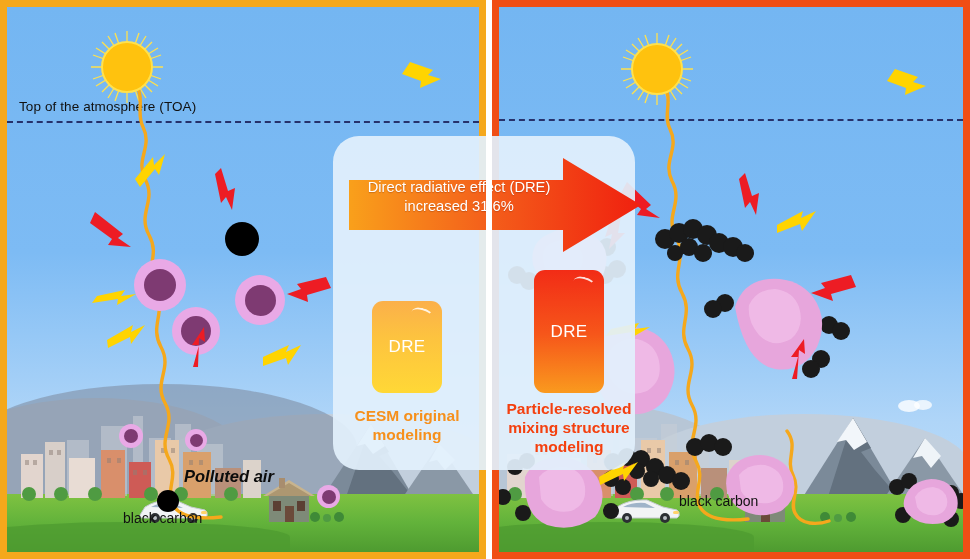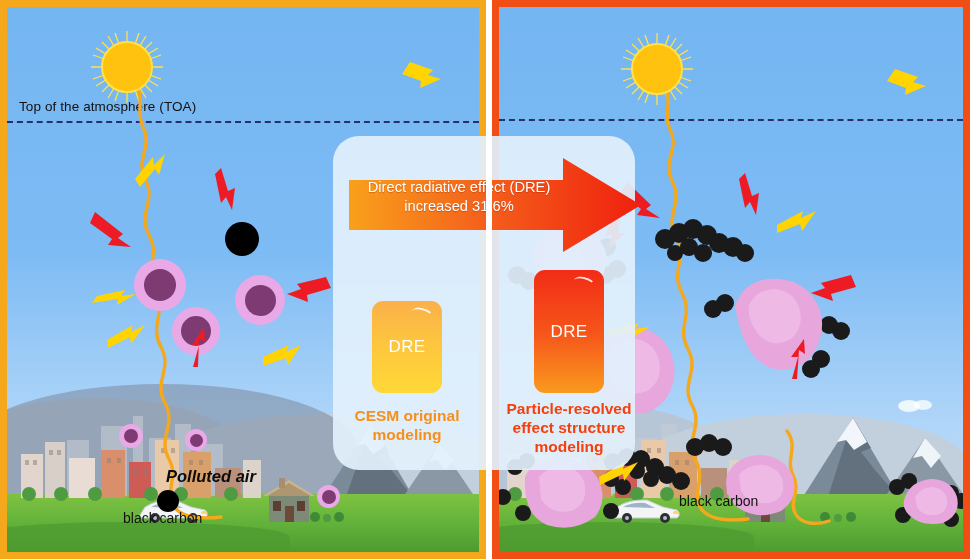--- a/index.html
+++ b/index.html
@@ -227,21 +227,21 @@
         </g>
         <g fill="#FFD400">
           <path d="M403,55 L426,63 L421,68 L434,72 L413,81 L414,74 L395,67 Z"></path>
           <path d="M128,172 L146,150 L147,158 L158,147 L152,168 L148,162 L133,180 Z"></path>
           <path d="M90,289 L118,283 L114,289 L129,287 L110,298 L111,292 L85,296 Z"></path>
           <path d="M100,333 L126,318 L124,325 L138,318 L124,337 L123,330 L101,341 Z"></path>
           <path d="M256,350 L282,338 L279,345 L294,338 L281,358 L279,351 L256,359 Z"></path>
         </g>
       </svg>
 
-      <div class="lbl-polluted" style="left:159px;top:460px;">Polluted air</div>
+      <div class="lbl-polluted" style="left:177px;top:460px;">Polluted air</div>
       <div class="lbl-bc" style="left:116px;top:503px;">black carbon</div>
     </div>
   </div>
 
   <div class="panel" id="panel-right" style="--br: #F04E15;">
     <div class="scene">
       <div class="sky"></div>
 
       <div class="land">
         <div class="hill" style="left:-70px;bottom:34px;width:300px;height:116px;background:#B7C6D6;"></div>
@@ -525,17 +525,17 @@
     <div class="gloss"></div>
     <span>DRE</span>
   </div>
 
   <div class="cap" id="cap-left">
     <span>CESM original</span><br>
     <span>modeling</span>
   </div>
   <div class="cap" id="cap-right">
     <span>Particle-resolved</span><br>
-    <span>effect structure</span><br>
+    <span>mixing structure</span><br>
     <span>modeling</span>
   </div>
 
 </div>
 
 </body></html>

